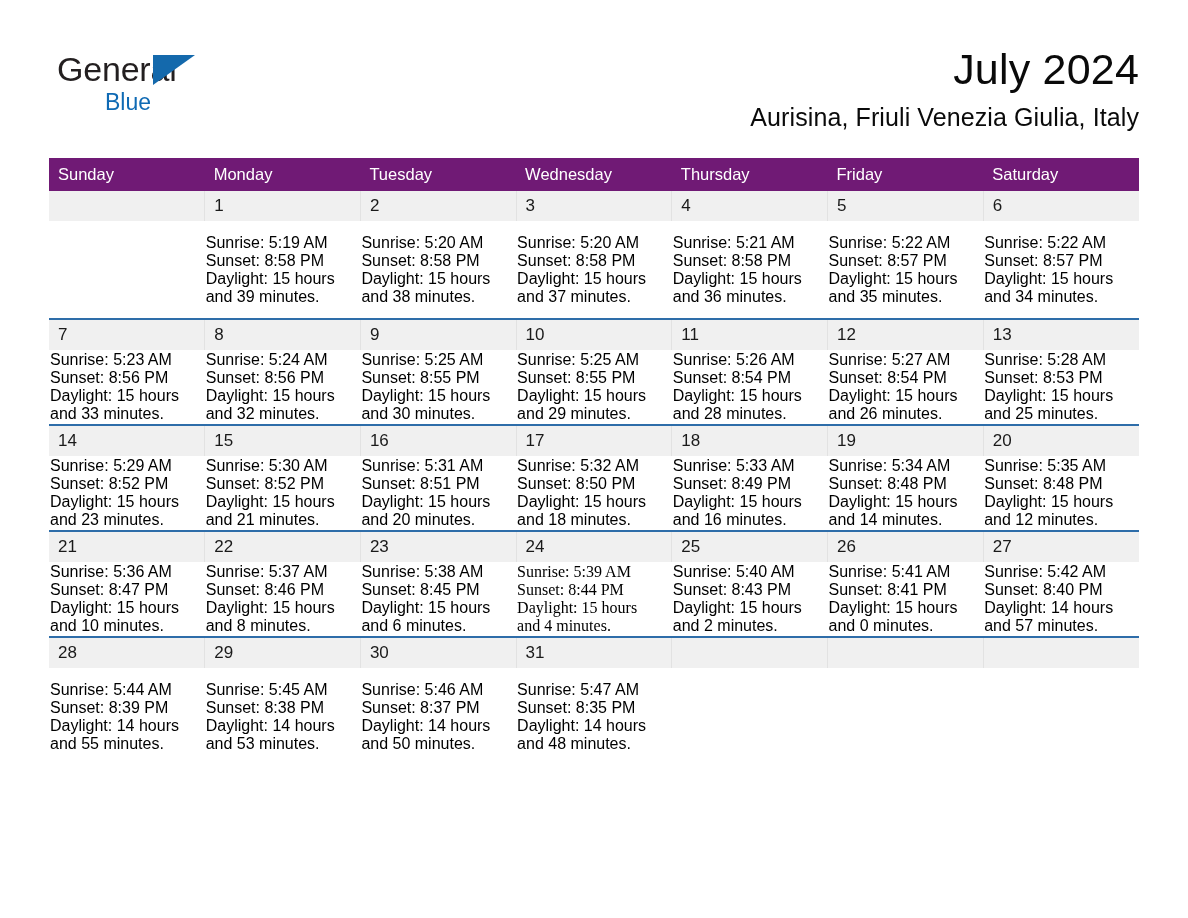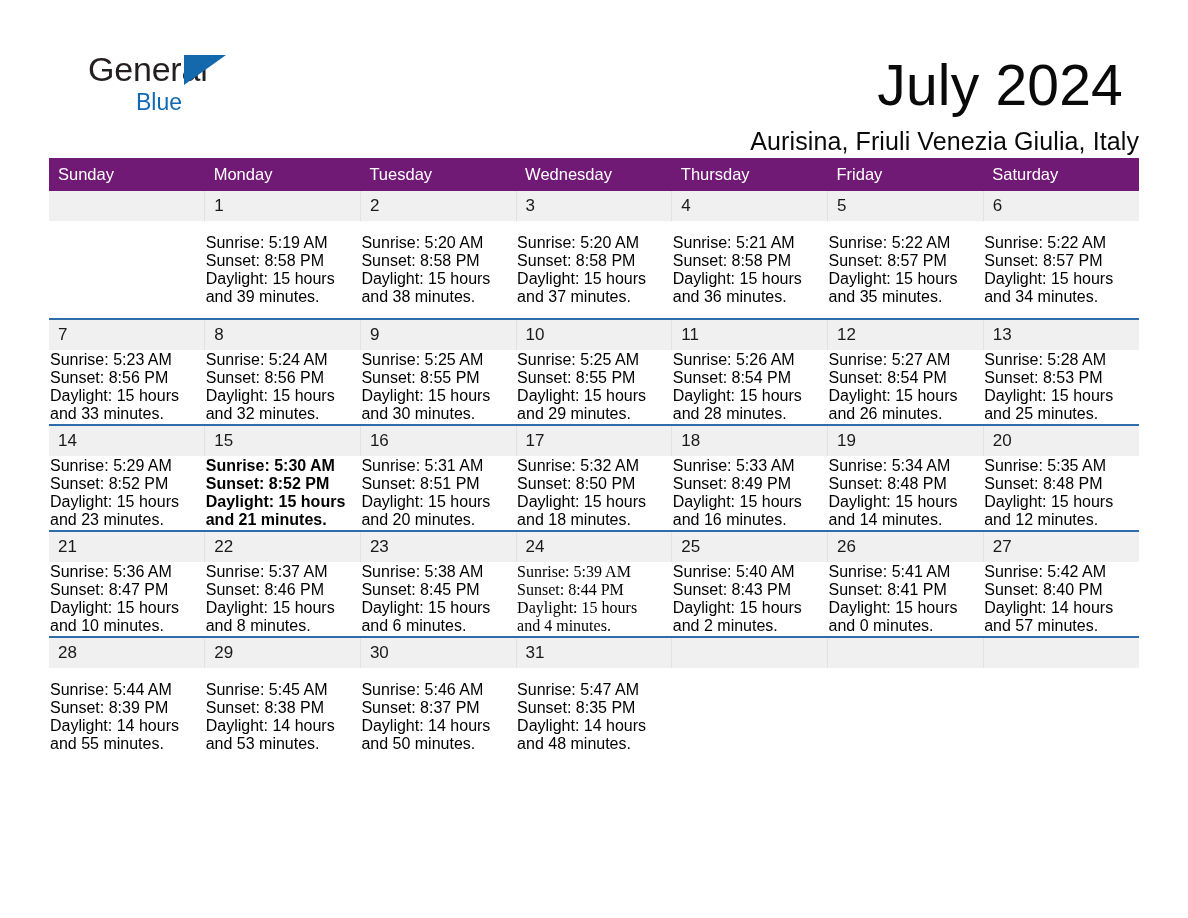--- a/index.html
+++ b/index.html
@@ -13,21 +13,20 @@
     height: 918px;
     font-family: "Liberation Sans", sans-serif;
     color: #000000;
     -webkit-font-smoothing: antialiased;
   }
   .page {
     position: relative;
     width: 1188px;
     height: 918px;
     box-sizing: border-box;
-    padding-left: 31px;
   }
 
   
   .header {
     position: relative;
     height: 112px;
   }
   .logo {
     position: absolute;
     left: 57px;
@@ -62,25 +61,25 @@
     white-space: nowrap;
   }
 
   .title-block {
     position: absolute;
     right: 49px;
     top: 44px;
     text-align: right;
   }
   .month-title {
-    font-size: 57px;
+    font-size: 43px;
     line-height: 50px;
     font-weight: normal;
     color: #0a0a0a;
-    margin: 16px;
+    margin: 0;
     letter-spacing: 0.2px;
   }
   .location {
     font-size: 25px;
     line-height: 30px;
     color: #0a0a0a;
     margin: 8px 0 0 0;
     font-weight: normal;
     letter-spacing: 0.1px;
   }
@@ -275,21 +274,21 @@
           <td class="daynum sep">19</td>
           <td class="daynum sep">20</td>
         </tr>
         <tr class="week-row-info">
           <td class="info" style="border-top: none;">
             <span class="info-line">Sunrise: 5:29 AM</span>
             <span class="info-line">Sunset: 8:52 PM</span>
             <span class="info-line">Daylight: 15 hours</span>
             <span class="info-line">and 23 minutes.</span>
           </td>
-          <td class="info sep" style="border-top: none; font-weight: bold;">
+          <td class="info sep" style="border-top: none;">
             <span class="info-line">Sunrise: 5:30 AM</span>
             <span class="info-line">Sunset: 8:52 PM</span>
             <span class="info-line">Daylight: 15 hours</span>
             <span class="info-line">and 21 minutes.</span>
           </td>
           <td class="info sep" style="border-top: none;">
             <span class="info-line">Sunrise: 5:31 AM</span>
             <span class="info-line">Sunset: 8:51 PM</span>
             <span class="info-line">Daylight: 15 hours</span>
             <span class="info-line">and 20 minutes.</span>

